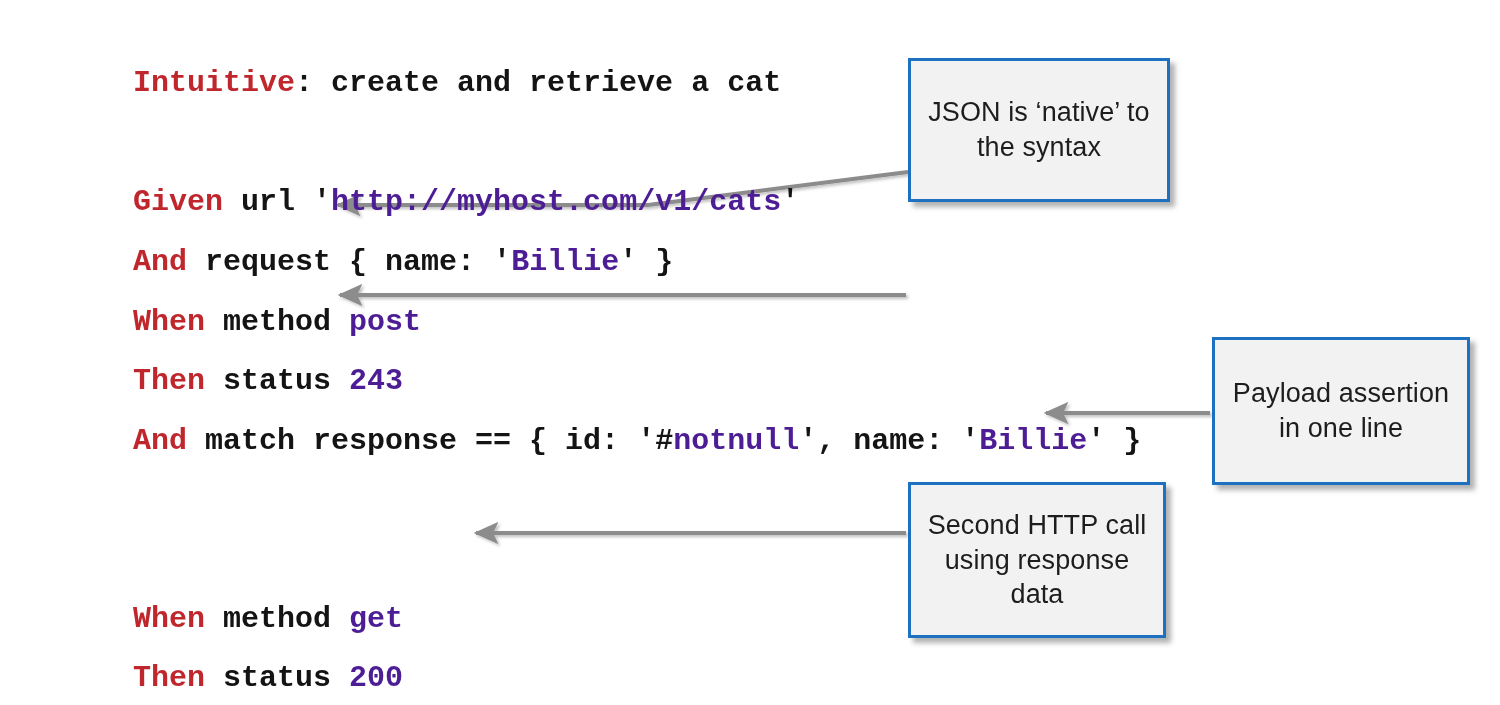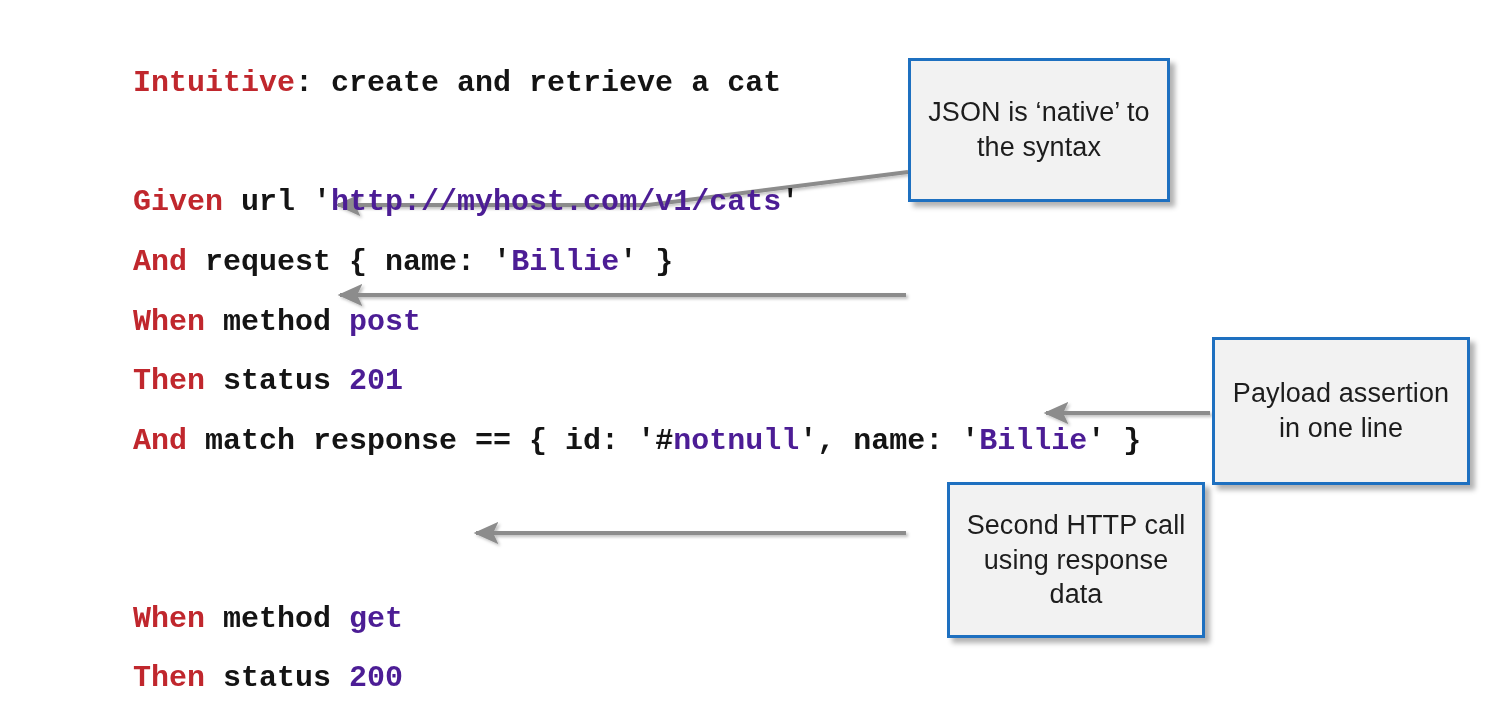--- a/index.html
+++ b/index.html
@@ -68,21 +68,21 @@
     font-size: 27px;
     font-weight: 400;
     line-height: 1.28;
     letter-spacing: 0.1px;
   }
   .callout .ctext { display: block; padding: 0 8px; }
 
   #callout-json      { left: 908px; top: 58px;  width: 262px; height: 144px; }
   #callout-dsl       { left: 908px; top: 218px; width: 258px; height: 112px; }
   #callout-payload   { left: 1212px; top: 337px; width: 258px; height: 148px; }
-  #callout-second    { left: 947px; top: 482px; width: 258px; height: 156px; }
+  #callout-second    { left: 908px; top: 482px; width: 258px; height: 156px; }
 </style>
 </head>
 <body>
 
 <div id="stage">
 
   <svg id="connectors" viewBox="0 0 1500 705" width="1500" height="705" xmlns="http://www.w3.org/2000/svg">
     <defs>
       <marker id="arrowhead" markerWidth="7" markerHeight="7" refX="5.6" refY="3.5" orient="auto" markerUnits="strokeWidth">
         <path d="M6.2,3.5 L0,0.7 L1.3,3.5 L0,6.3 Z" fill="#8C8C8C"></path>
@@ -112,21 +112,21 @@
 
     <div class="code-line" style="top:217px">
       <span class="kw">And</span><span class="pln"> request { name: </span><span class="pln">'</span><span class="lit">Billie</span><span class="pln">'</span><span class="pln"> }</span>
     </div>
 
     <div class="code-line" style="top:277px">
       <span class="kw">When</span><span class="pln"> method </span><span class="lit">post</span>
     </div>
 
     <div class="code-line" style="top:336px">
-      <span class="kw">Then</span><span class="pln"> status </span><span class="lit">201</span>
+      <span class="kw">Then</span><span class="pln"> status </span><span class="lit">243</span>
     </div>
 
     <div class="code-line" style="top:396px">
       <span class="kw">And</span><span class="pln"> match response == { id: </span><span class="pln">'#</span><span class="lit">notnull</span><span class="pln">'</span><span class="pln">, name: </span><span class="pln">'</span><span class="lit">Billie</span><span class="pln">'</span><span class="pln"> }</span>
     </div>
 
 
     <div class="code-line" style="top:574px">
       <span class="kw">When</span><span class="pln"> method </span><span class="lit">get</span>
     </div>

